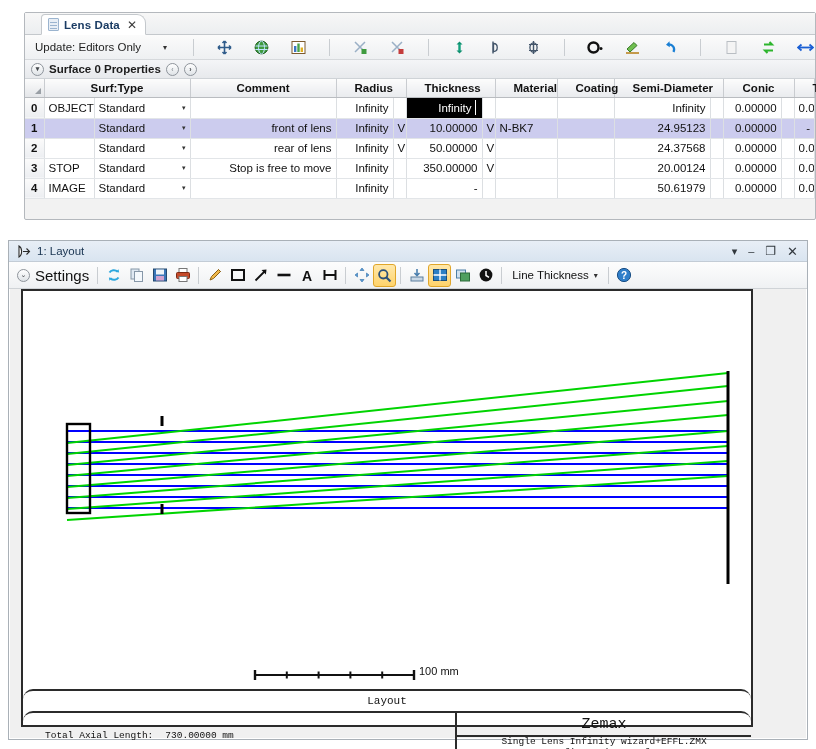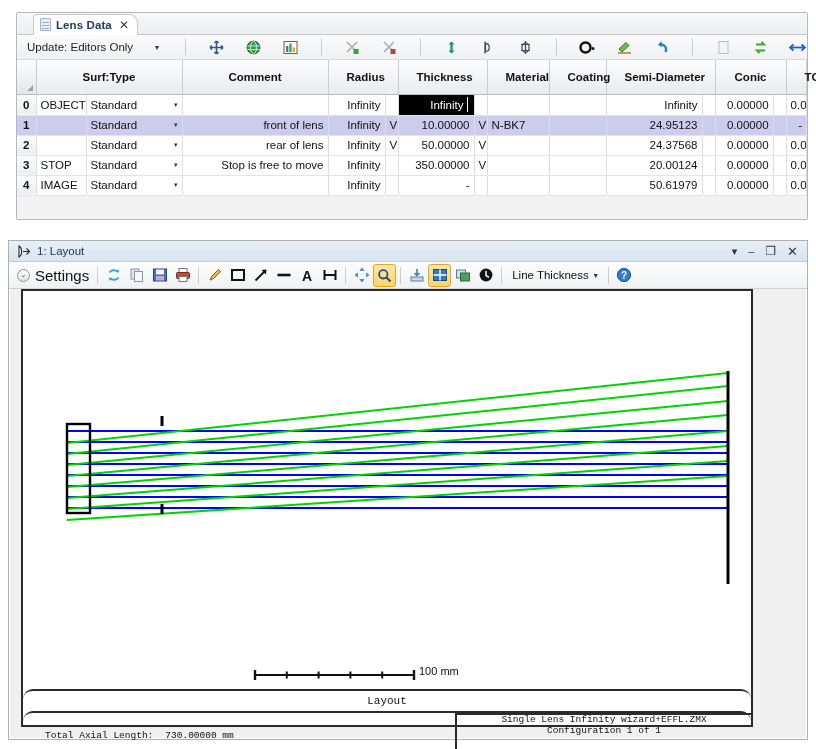--- a/index.html
+++ b/index.html
@@ -7,21 +7,21 @@
     margin: 0; padding: 0;
     width: 816px; height: 749px;
     background: #ffffff;
     font-family: "Liberation Sans", sans-serif;
     -webkit-font-smoothing: antialiased;
   }
   .root { position: relative; width: 816px; height: 749px; overflow: hidden; }
 
   
   .lde {
-    position: absolute; left: 16px; top: 12px; width: 792px; height: 208px;
+    position: absolute; left: 24px; top: 12px; width: 792px; height: 208px;
     background: #f2f2f2;
     border: 1px solid #b4b8bd;
     border-radius: 2px;
   }
   
   .tabstrip {
     position: relative; height: 22px;
     background: linear-gradient(#f7f7f7,#eceef0);
     border-bottom: 1px solid #c4c8cc;
   }
@@ -72,21 +72,21 @@
     width:13px; height:13px; border-radius:50%;
     border:1px solid #8e949b; background:linear-gradient(#ffffff,#dfe3e7);
     display:flex; align-items:center; justify-content:center;
     font-size:7px; color:#44484c; flex:none; cursor:pointer;
   }
   .circ-btn.dim { color:#9aa0a6; }
 
   
   .grid { width: 100%; border-collapse: collapse; table-layout: fixed; background:#fff; }
   .grid th {
-    height: 34px; font-size: 11.5px; font-weight: bold; color:#111;
+    height: 18px; font-size: 11.5px; font-weight: bold; color:#111;
     background: linear-gradient(#fcfcfc,#e9ebee);
     border-right: 1px solid #c9ccd0;
     border-bottom: 1px solid #b9bcc0;
     text-align: center; padding: 0 18px; white-space: nowrap;
   }
   .grid th.corner { background: linear-gradient(#fcfcfc,#e4e6e9); position:relative; }
   .grid th.corner::after{
     content:""; position:absolute; right:3px; bottom:3px;
     border-left:6px solid transparent; border-bottom:6px solid #9aa0a6;
   }
@@ -325,20 +325,26 @@
         </span>
 
       <span class="tbi">
           <svg width="15" height="15" viewBox="0 0 15 15">
             <circle cx="7.5" cy="7.5" r="6.3" fill="#2f7ec9" stroke="#1a4f85"></circle>
             <text x="7.5" y="11" font-size="9" font-family="Liberation Sans" font-weight="bold" fill="#fff" text-anchor="middle">?</text>
           </svg>
         </span>
     </div>
 
+    <div class="props-bar">
+      <span class="circ-btn">▾</span>
+      <span>Surface 0 Properties</span>
+      <span class="circ-btn dim">‹</span>
+      <span class="circ-btn">›</span>
+    </div>
 
     <table class="grid">
       <colgroup>
         <col style="width:19px">
           <col style="width:50px">
           <col style="width:96px">
         <col style="width:146px">
           <col style="width:57px">
           <col style="width:13px">
         <col style="width:76px">
@@ -687,20 +693,21 @@
       <div class="bandrow band-layout">
         <span>Layout</span>
       </div>
 
       <div class="bandrow band-bottom">
         <div class="band-left">
           <span class="tal">Total Axial Length:</span>
           <span class="tal" style="padding-left:12px">730.00000 mm</span>
         </div>
         <div class="band-right">
+          <div class="zemax-name">Zemax</div>
           <div class="file-info">
             <span>Single Lens Infinity wizard+EFFL.ZMX</span>
             <span>Configuration 1 of 1</span>
           </div>
         </div>
       </div>
     </div>
   </div>
 </div>
 

